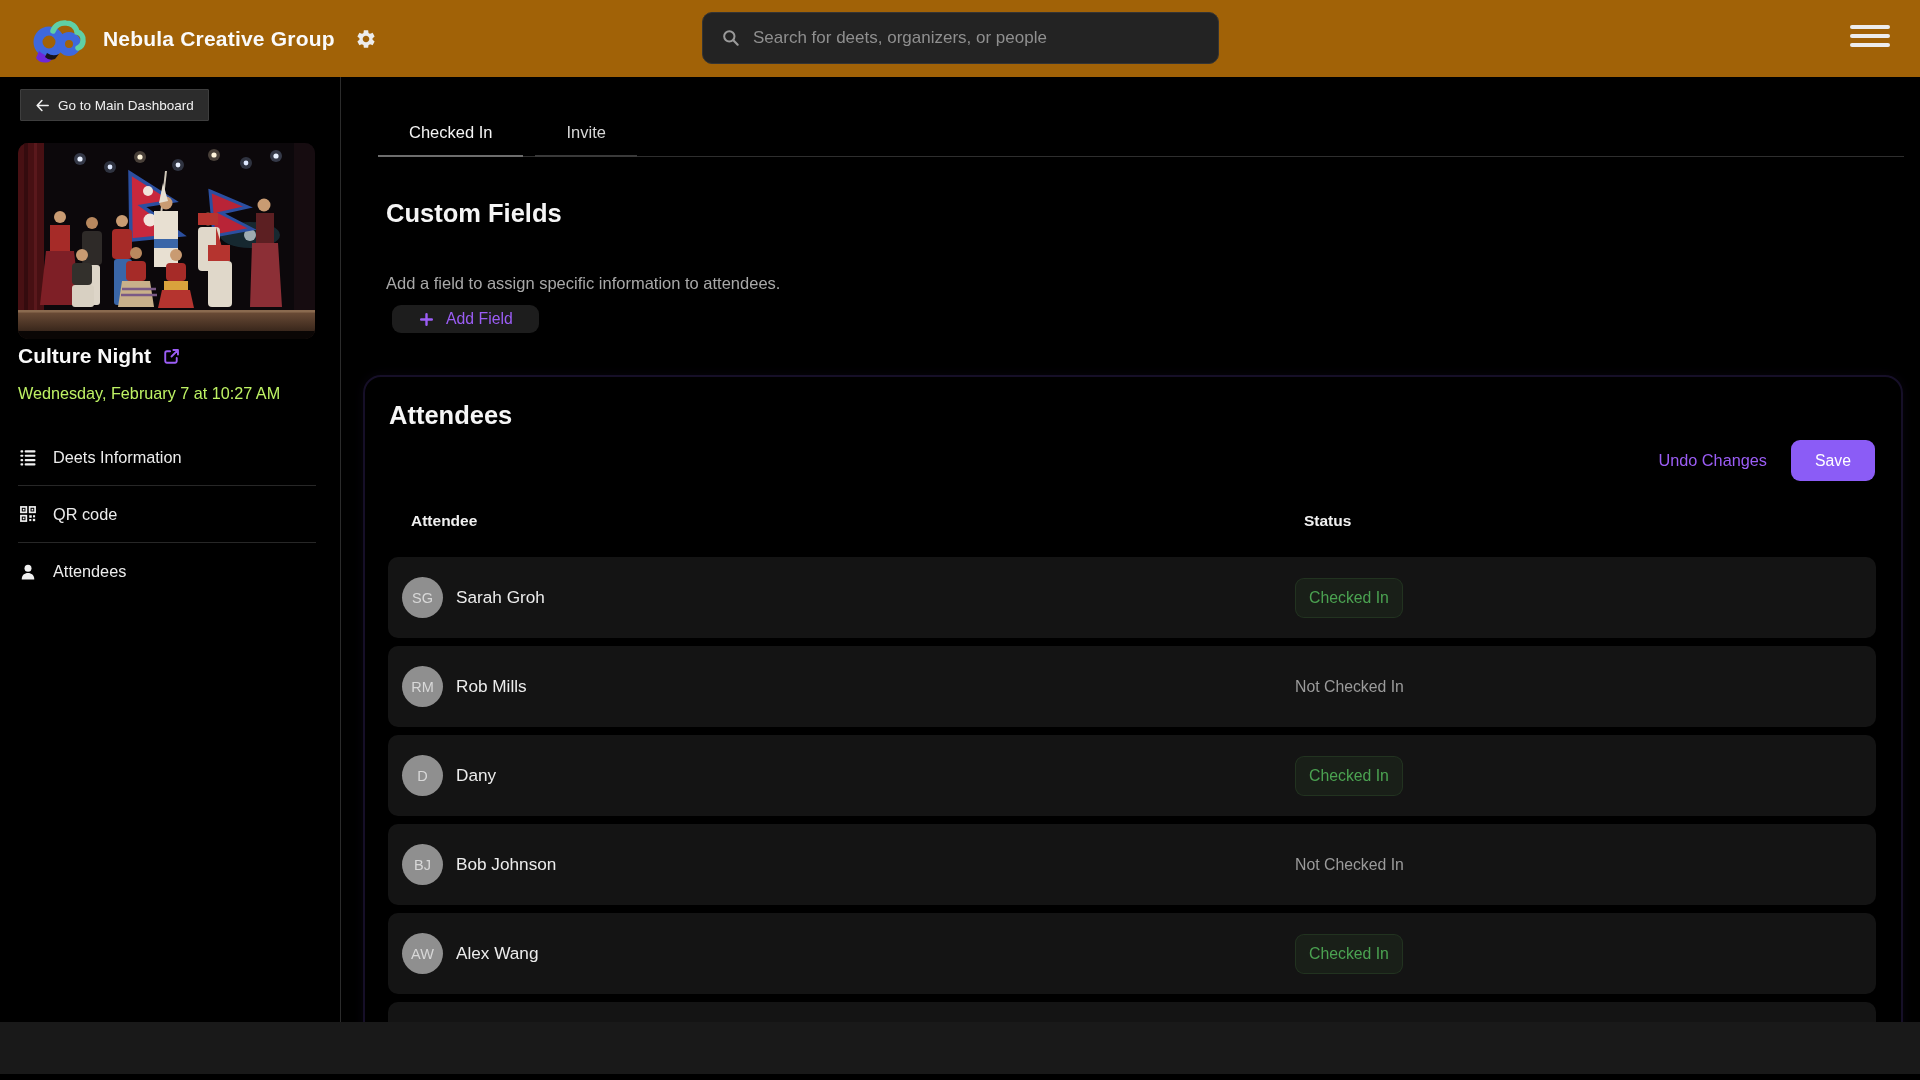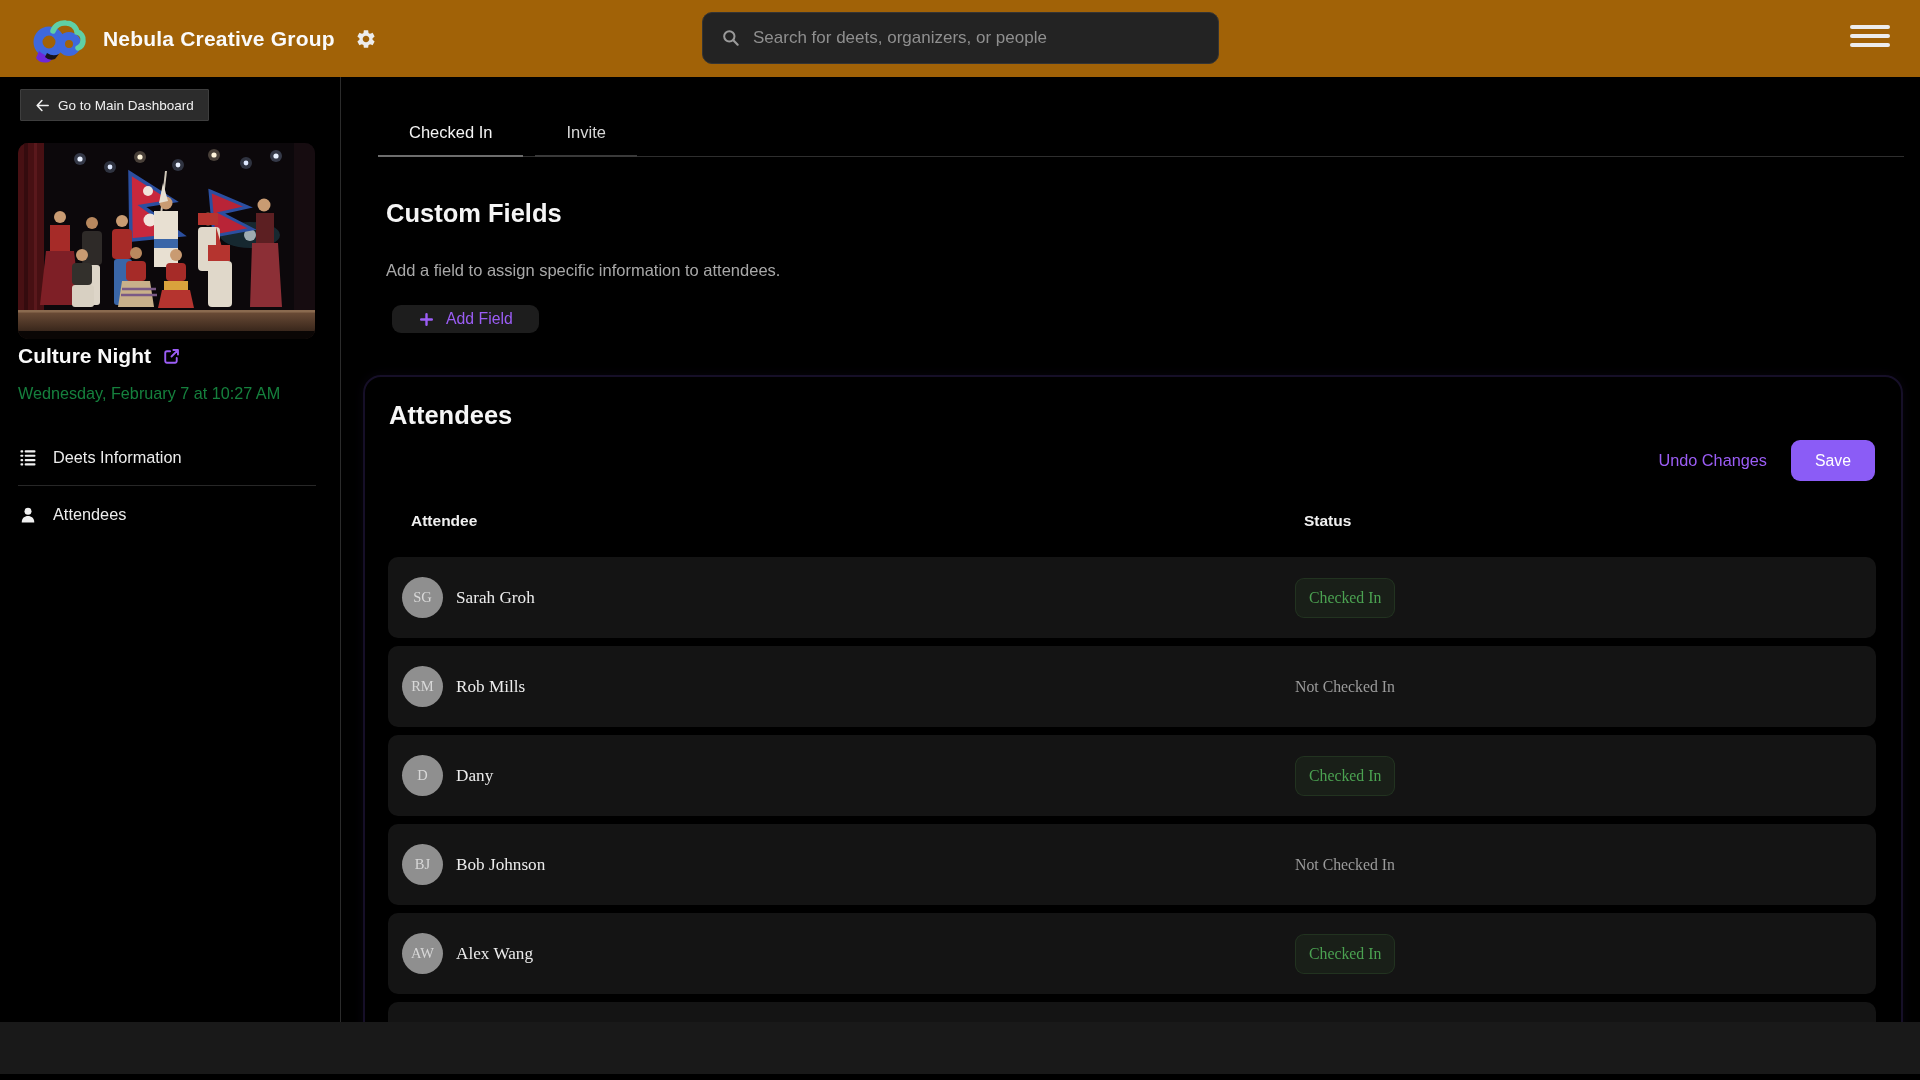--- a/index.html
+++ b/index.html
@@ -32,59 +32,59 @@
              padding:12px 24px 0 18px; }
   .back-btn { display:inline-flex; align-items:center; gap:8px; height:32px;
               margin-left:2px; padding:0 14px; background:#2c2c2c; border:1px solid #3e3e3e;
               border-radius:1px; color:#f0f0f0; font-size:13.5px; font-family:inherit; cursor:pointer; }
   .event-photo { margin-top:22px; width:297px; height:196px; border-radius:10px;
                  overflow:hidden; background:#0d090c; }
   .event-title-row { margin-top:5px; display:flex; align-items:center; gap:11px; }
   .event-title-row h2 { font-size:21px; font-weight:700; color:#fafafa; }
   .ext-link { width:19px; height:19px; cursor:pointer; }
   .event-datetime { margin-top:14px; font-size:16.2px; line-height:23px;
-                    color:#15803d; max-width:268px; }
+                    color:#bef264; max-width:268px; }
   .side-nav { margin-top:24px; }
   .side-item { display:flex; align-items:center; gap:15px; height:57px;
                font-size:16.3px; color:#ececec; cursor:pointer; }
   .side-item.divided { border-bottom:1px solid #272727; }
   .side-item svg { width:20px; height:20px; }
 
   
   .main { position:relative; flex:1; }
   .tabs { position:absolute; left:37px; right:16px; top:33px; height:47px;
           border-bottom:1px solid #2e2e2e; display:flex; gap:12px; }
   .tab { display:flex; align-items:center; padding:0 31px; font-size:16.5px;
          color:#d6d6d6; border-bottom:2px solid #3a3a3a; margin-bottom:-1px; cursor:pointer; }
   .tab.active { color:#f4f4f4; border-bottom-color:#6d6d6d; }
 
   .cf-title { position:absolute; left:45px; top:122px; font-size:25.5px;
               font-weight:700; color:#f5f5f5; }
-  .cf-desc { position:absolute; left:45px; top:184px; font-size:16.5px; color:#a8a8a8; }
+  .cf-desc { position:absolute; left:45px; top:197px; font-size:16.5px; color:#a8a8a8; }
   .add-field-btn { position:absolute; left:51px; top:228px; height:28px;
                    display:inline-flex; align-items:center; gap:11px; padding:0 26px;
                    background:#1d1d1d; border:none; border-radius:9px; cursor:pointer;
                    color:#9b5df5; font-size:15.8px; font-weight:500; font-family:inherit; }
 
   .panel { position:absolute; left:22px; top:298px; width:1540px; height:770px;
            border:2px solid rgba(139,92,246,0.16); border-radius:18px;
            box-shadow:0 0 12px rgba(139,92,246,0.06); }
   .panel h2 { position:absolute; left:24px; top:24px; font-size:25.5px;
               font-weight:700; color:#f5f5f5; }
   .panel-actions { position:absolute; top:63px; right:26px; display:flex;
                    align-items:center; gap:24px; }
   .undo-link { color:#9b5df5; font-size:16.3px; cursor:pointer; }
   .save-btn { width:84px; height:41px; background:#8b5cf6; border:none; border-radius:9px;
               color:#ffffff; font-size:15.8px; font-family:inherit; cursor:pointer; }
   .cols { position:absolute; top:135px; left:46px; right:40px; font-size:15.5px;
           font-weight:700; color:#f0f0f0; }
   .col-status { position:absolute; left:893px; top:0; }
   .row-list { position:absolute; top:180px; left:23px; right:25px; }
   .att-row { position:relative; height:81px; margin-bottom:8px; background:#141414;
-             border-radius:10px; display:flex; align-items:center; padding-left:14px;font-family:Liberation Serif, serif; }
+             border-radius:10px; display:flex; align-items:center; padding-left:14px; }
   .avatar { width:41px; height:41px; border-radius:50%; background:#8f8f8f;
             display:flex; align-items:center; justify-content:center;
             color:#d8d8d8; font-size:14.5px; }
   .att-name { margin-left:13px; font-size:17.2px; color:#ececec; }
   .status-cell { position:absolute; left:907px; display:flex; align-items:center; }
   .status.badge { display:inline-flex; align-items:center; height:40px; padding:0 13px;
                   border-radius:9px; background:rgba(94,186,84,0.07);
                   border:1px solid rgba(94,186,84,0.13); color:#4ba251; font-size:15.8px; }
   .status.plain { color:#9b9b9b; font-size:15.8px; }
 
@@ -231,20 +231,39 @@
             <rect x="3" y="9.2" width="3.2" height="2.6" rx="0.8"></rect>
               <rect x="8" y="9.2" width="13" height="2.6" rx="1.2"></rect>
             <rect x="3" y="14.4" width="3.2" height="2.6" rx="0.8"></rect>
               <rect x="8" y="14.4" width="13" height="2.6" rx="1.2"></rect>
             <rect x="3" y="19.6" width="3.2" height="2.6" rx="0.8"></rect>
               <rect x="8" y="19.6" width="13" height="2.6" rx="1.2"></rect>
           </g>
         </svg>
         <span>Deets Information</span>
       </div>
+      <div class="side-item divided">
+        <svg viewBox="0 0 24 24">
+          <g fill="none" stroke="#f0f0f0" stroke-width="2">
+            <rect x="3.5" y="3.5" width="6.5" height="6.5"></rect>
+            <rect x="14" y="3.5" width="6.5" height="6.5"></rect>
+            <rect x="3.5" y="14" width="6.5" height="6.5"></rect>
+          </g>
+          <g fill="#f0f0f0">
+            <rect x="5.8" y="5.8" width="2" height="2"></rect>
+              <rect x="16.3" y="5.8" width="2" height="2"></rect>
+            <rect x="5.8" y="16.3" width="2" height="2"></rect>
+            <rect x="13.5" y="13.5" width="3" height="3"></rect>
+              <rect x="18" y="13.5" width="2.5" height="2.5"></rect>
+            <rect x="13.5" y="18" width="2.5" height="2.5"></rect>
+              <rect x="17.8" y="17.8" width="2.8" height="2.8"></rect>
+          </g>
+        </svg>
+        <span>QR code</span>
+      </div>
       <div class="side-item">
         <svg viewBox="0 0 24 24">
           <circle cx="12" cy="7.5" r="4.2" fill="#f0f0f0"></circle>
           <path d="M4.5,20.5 c0,-4.6 3.4,-7.2 7.5,-7.2 s7.5,2.6 7.5,7.2 v0.5 h-15 z" fill="#f0f0f0"></path>
         </svg>
         <span>Attendees</span>
       </div>
     </nav>
   </aside>
 

